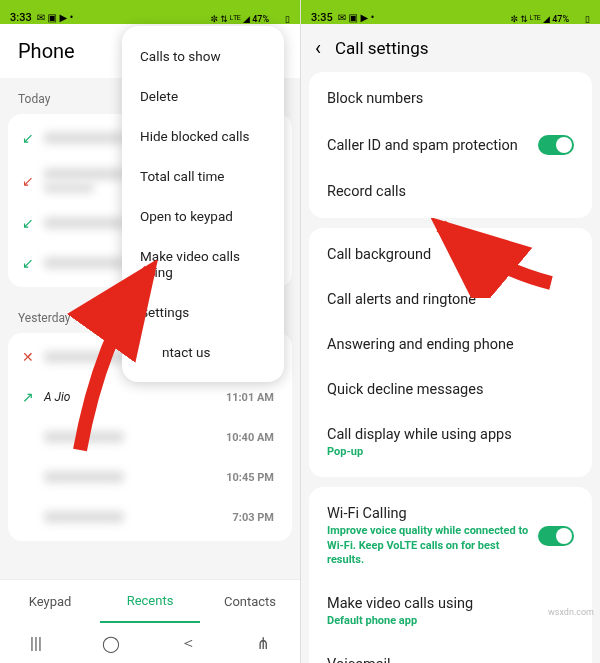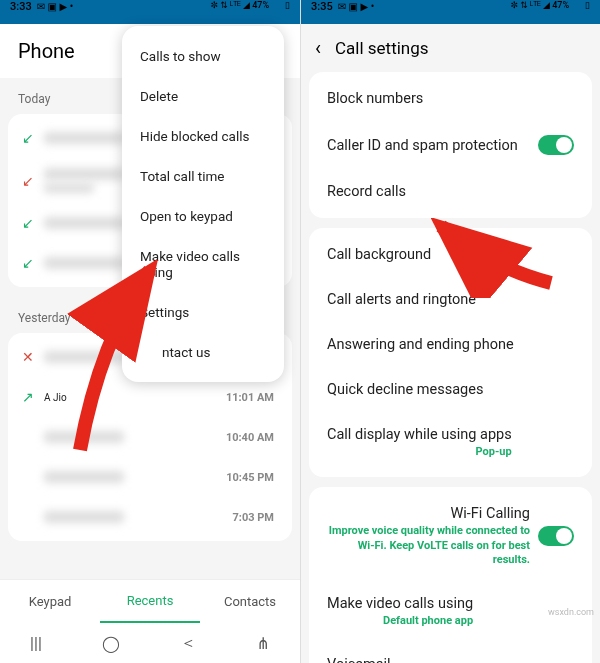--- a/index.html
+++ b/index.html
@@ -1,43 +1,43 @@
 <!DOCTYPE html>
 <html><head>
 <meta charset="utf-8">
 <style>
   * { box-sizing: border-box; margin: 0; padding: 0; font-family: -apple-system, Roboto, Arial, sans-serif; }
   body { width: 600px; height: 663px; background: #fff; position: relative; overflow: hidden; }
   .container { display: flex; width: 600px; height: 663px; }
   .pane { width: 300px; height: 663px; position: relative; background: #f5f5f5; display: flex; flex-direction: column; }
-  .status-bar { height: 24px; display: flex; justify-content: space-between; align-items: flex-start; padding: 0 10px; font-size: 11px; font-weight: 500; background: #0369a1; }
+  .status-bar { height: 24px; display: flex; justify-content: space-between; align-items: flex-end; padding: 0 10px; font-size: 11px; font-weight: 500; background: #84cc16; }
   .status-left { display: flex; gap: 5px; align-items: center; }
   .status-right { display: flex; gap: 16px; align-items: center; font-size: 9px; }
   .status-icon { font-size: 10px; }
   .header-l { height: 54px; display: flex; align-items: center; padding: 0 18px; font-size: 20px; font-weight: 400; background: #fff; }
   .header-r { height: 48px; display: flex; align-items: center; padding: 0 14px; gap: 14px; background: #f5f5f5; font-size: 17px; }
   .back-chev { font-size: 20px; }
   .content { flex: 1; overflow: hidden; position: relative; }
   .section-hdr { font-size: 12px; color: #6b6b6b; padding: 14px 18px 8px; }
   .card { background: #fff; border-radius: 14px; margin: 0 8px 10px; padding: 4px 0; }
   .row { display: flex; align-items: center; padding: 10px 14px; min-height: 40px; }
   .row-icon { width: 22px; font-size: 14px; color: #1aaf6b; }
   .row-icon.red { color: #d94b3b; }
   .row-main { flex: 1; display: flex; flex-direction: column; }
-  .row-title { font-size: 10px; color: #222; }
+  .row-title { font-size: 12px; color: #222; font-style: italic; }
   .row-time { font-size: 11px; color: #888; padding-right: 4px; font-weight: bold; }
   .blur { filter: blur(4px); background: #ddd; border-radius: 4px; height: 12px; width: 80px; }
   .blur.sm { width: 50px; height: 10px; margin-top: 3px; }
   .bottom-tabs { display: flex; border-top: 1px solid #eee; height: 44px; background: #fff; }
   .tab { flex: 1; display: flex; align-items: center; justify-content: center; font-size: 13px; color: #555; }
   .tab.active { color: #1aaf6b; font-weight: 400; border-bottom: 2px solid #1aaf6b; }
   .nav-bar { height: 40px; display: flex; justify-content: space-around; align-items: center; background: #fff; font-size: 16px; color: #555; }
   .menu-popup { position: absolute; top: 26px; right: 16px; width: 162px; background: #fff; border-radius: 16px; box-shadow: 0 2px 14px rgba(0,0,0,0.2); padding: 10px 0; z-index: 10; }
   .menu-item { padding: 12px 18px; font-size: 13.5px; color: #222; }
-  .settings-item { padding: 14px 18px; font-size: 14.5px; color: #222; display: flex; align-items: center; justify-content: space-between; text-align: right; }
+  .settings-item { padding: 14px 18px; font-size: 14.5px; color: #222; display: flex; align-items: center; justify-content: space-between; }
   .settings-item .sub { font-size: 11px; color: #1aaf6b; margin-top: 2px; line-height: 1.3; font-weight: bold; }
   .toggle { width: 36px; height: 20px; border-radius: 10px; background: #1aaf6b; position: relative; flex-shrink: 0; }
   .toggle::after { content:""; position: absolute; width: 16px; height: 16px; background:#fff; border-radius: 50%; top:2px; right:2px; }
   .settings-group { background: #fff; border-radius: 14px; margin: 0 8px 10px; padding: 4px 0; }
   .arrow { position: absolute; z-index: 20; }
   .arrow svg { display: block; }
   .watermark { position: absolute; right: 6px; bottom: 46px; font-size: 9px; color: #bbb; z-index: 30; }
 </style>
 </head>
 <body>

